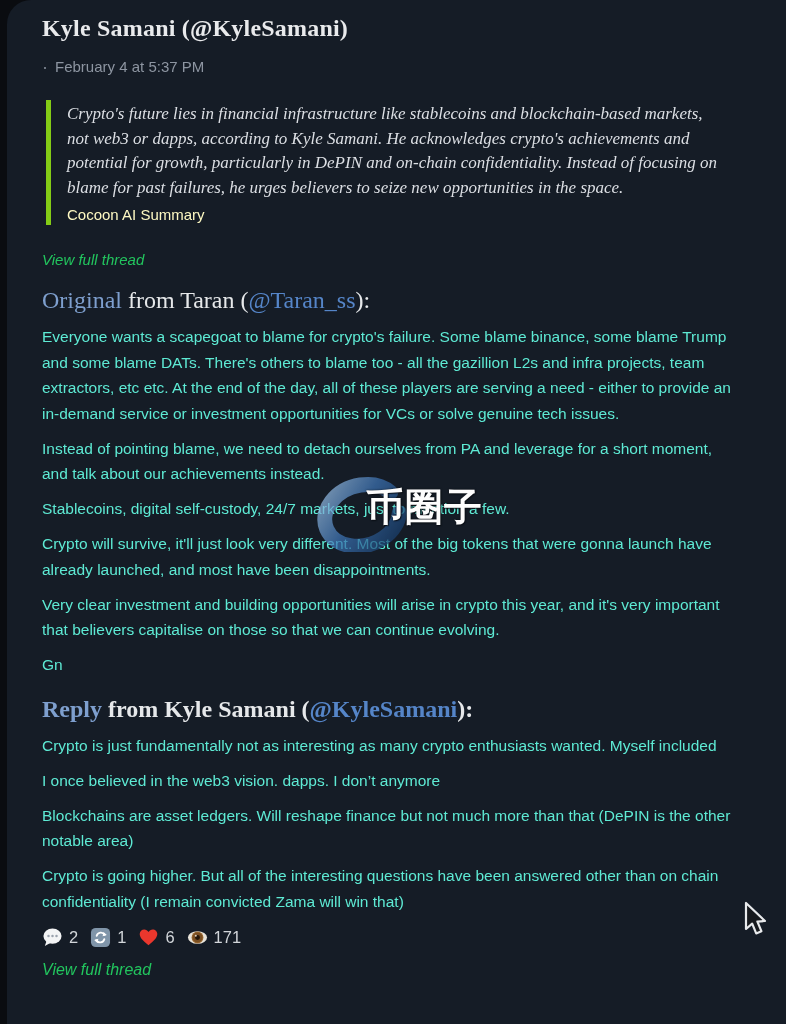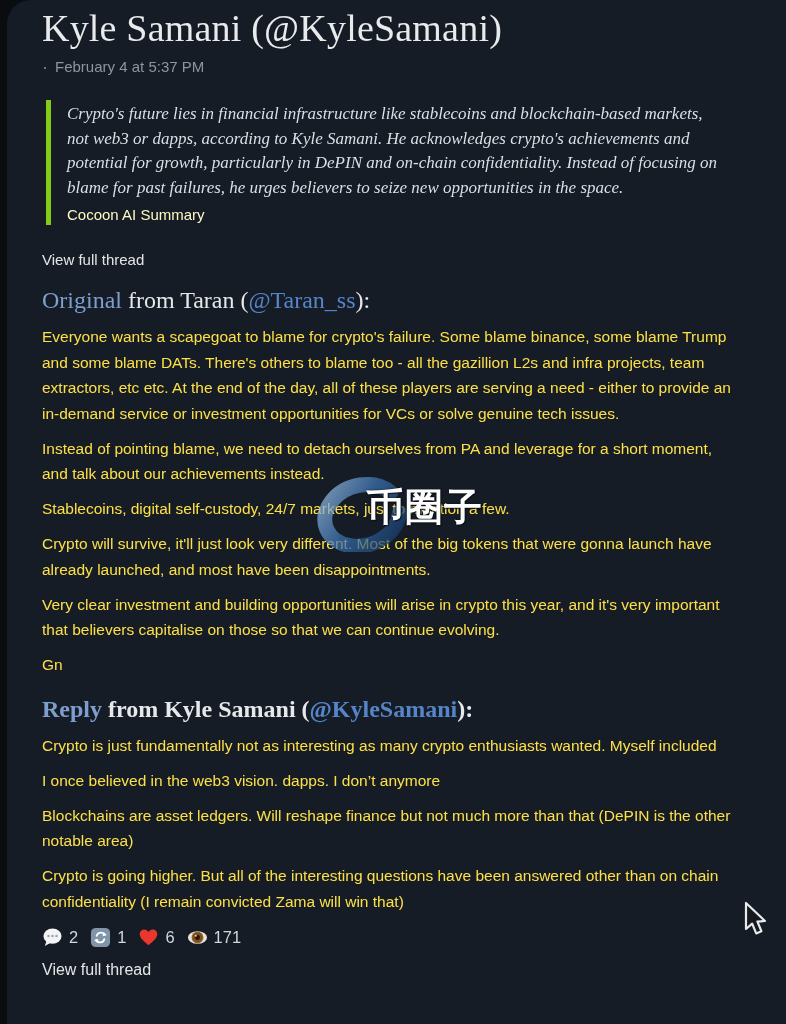--- a/index.html
+++ b/index.html
@@ -10,54 +10,55 @@
   }
   .card{
     position:absolute;left:7px;top:0;right:0;bottom:0;
     background:#151c26;
     border-top-left-radius:24px;
     padding:12px 50px 0 35px;
     box-sizing:border-box;
   }
   .page-title{
     font-family:"Liberation Serif",serif;
-    font-size:38px;font-weight:400;color:#e9eaec;
+    font-size:24px;font-weight:700;color:#e9eaec;
     margin:0 0 0 0;letter-spacing:.2px;line-height:32px;
   }
   .date-line{
     margin-top:15px;color:#8d95a1;font-size:15px;line-height:16px;
     display:flex;align-items:center;gap:7px;
   }
   .date-dot{font-size:18px;line-height:10px;color:#7e8691;}
   blockquote.summary{
     margin:25px 0 0 4px;padding:2px 0 2px 16px;
     border-left:5px solid #84cc16;
   }
   .summary-text{
     font-family:"Liberation Serif",serif;font-style:italic;
     color:#dcdfe4;font-size:17px;line-height:24.5px;
     max-width:652px;margin:0;
   }
   .summary-label{
     margin-top:6px;color:#fef9c3;font-size:15px;
   }
   .thread-link{
-    display:inline-block;color:#e5e5e5;font-size:15px;text-decoration:none;
+    display:inline-block;color:#22c55e;font-size:15px;text-decoration:none;
     cursor:pointer;
+    font-style:italic;
   }
   .thread-link.top{margin-top:26px;}
   .thread-link.bottom{margin-top:12px;font-size:16px;}
   .section-heading{
     font-family:"Liberation Serif",serif;font-weight:500;
     font-size:24px;color:#e6e8ea;margin:20px 0 12px 0;line-height:23px;
   }
   .section-heading .blue{color:#7e9fce;}
   .section-heading .handle{color:#5585c8;}
   .body-p{
-    color:#fde047;font-size:15.5px;line-height:25.5px;
+    color:#5eead4;font-size:15.5px;line-height:25.5px;
     margin:0 0 9.5px 0;max-width:692px;
   }
   .first-p{margin-top:0;}
   .stats-row{
     display:flex;align-items:center;gap:8px;
     margin-top:11px;color:#d2d6da;font-size:16.5px;height:24px;
   }
   .stat-group{display:flex;align-items:center;gap:6px;margin-right:4px;}
   .stat-icon{width:21px;height:21px;display:inline-block;}
   

